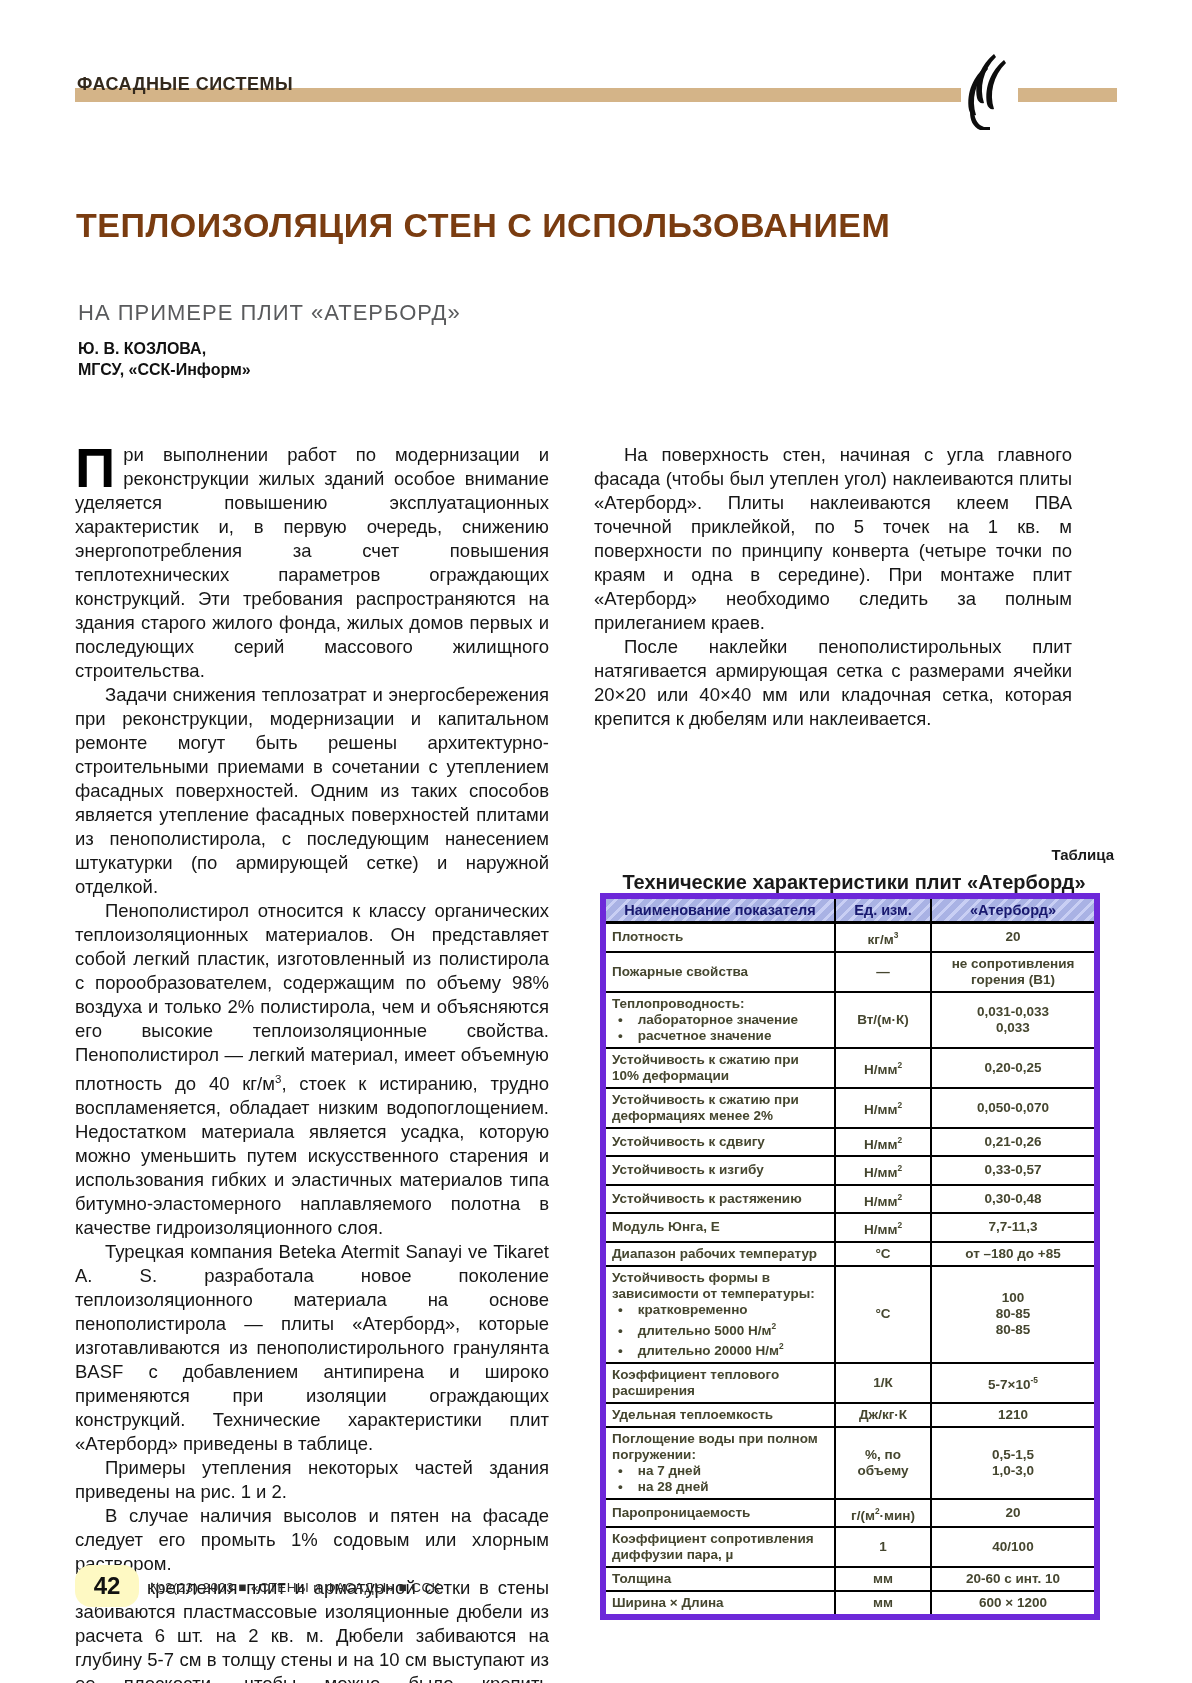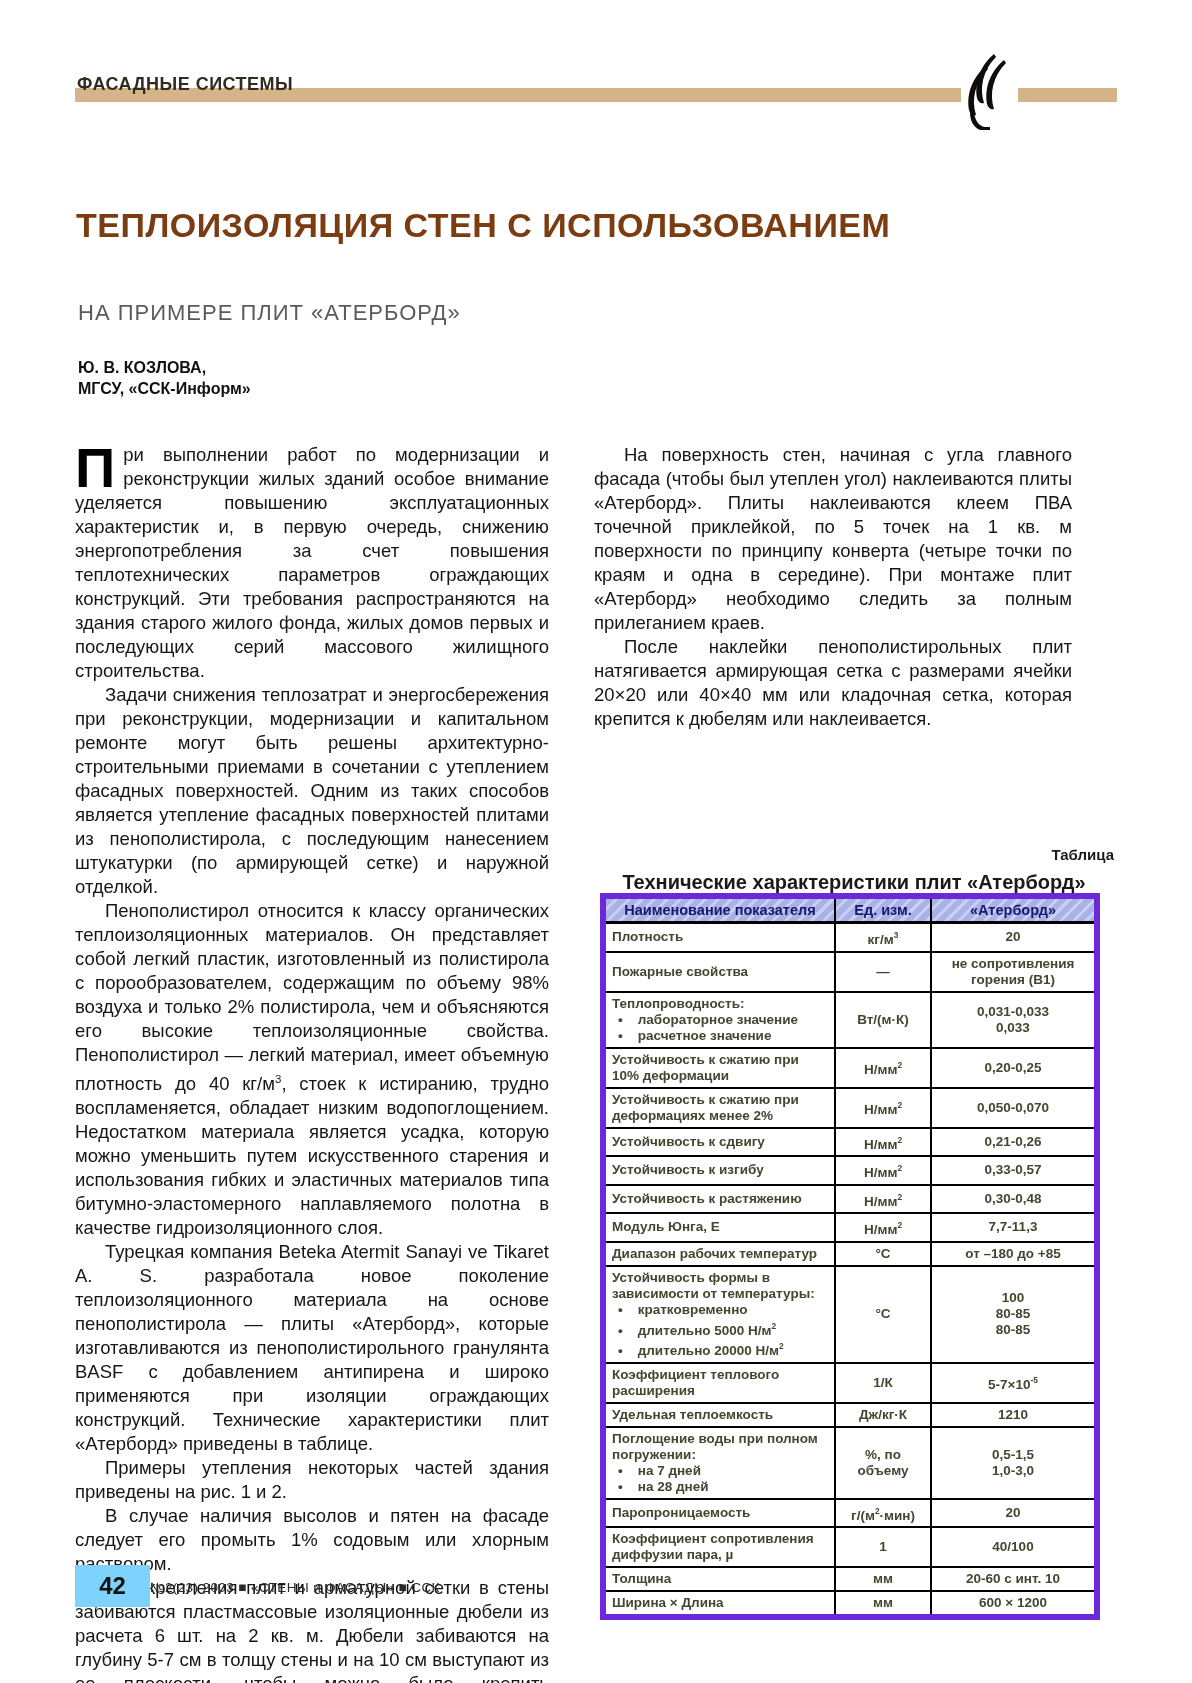--- a/index.html
+++ b/index.html
@@ -11,21 +11,21 @@
   .hdr-bar.b1{left:75px;top:88px;width:886px;}
   .hdr-bar.b2{left:1018px;top:88px;width:99px;}
   .hdr-label{position:absolute;left:77px;top:74px;z-index:2;font-size:18px;font-weight:bold;
              letter-spacing:.5px;color:#33291d;}
   .logo{position:absolute;left:962px;top:54px;z-index:2;}
 
   
   .title{position:absolute;left:76px;top:203px;width:900px;font-size:34px;line-height:44px;
          font-weight:bold;color:#7a3c10;letter-spacing:.5px;}
   .subtitle{position:absolute;left:78px;top:300px;font-size:22px;color:#595a5c;letter-spacing:1px;}
-  .author{position:absolute;left:78px;top:357px;font-size:16px;line-height:21px;font-weight:bold;color:#111;}
+  .author{position:absolute;left:78px;top:338px;font-size:16px;line-height:21px;font-weight:bold;color:#111;}
 
   
   .col{position:absolute;top:443px;font-size:18.5px;line-height:24px;text-align:justify;color:#161616;}
   .col-left{left:75px;width:474px;}
   .col-right{left:594px;width:478px;}
   .para{margin:0;text-indent:30px;}
   .para.first{text-indent:0;}
   .dropcap{float:left;font-size:56px;line-height:45px;font-weight:bold;padding:2px 8px 0 0;color:#000;}
   sup{font-size:.62em;}
 
@@ -40,22 +40,22 @@
                 color:#18186e;font-size:14.5px;font-weight:bold;border:2px solid #000;
                 border-bottom:3px solid #000;padding:3px 4px;}
   table.spec td{border:2px solid #000;font-size:13.5px;line-height:16px;font-weight:bold;
                 color:#45462f;padding:3px 6px;vertical-align:middle;}
   td.c-name{text-align:left;}
   td.c-unit,td.c-value{text-align:center;}
   col.w-name{width:232px;}col.w-unit{width:96px;}col.w-value{width:166px;}
   .bullet{padding-left:6px;}
 
   
-  .pageno-box{position:absolute;left:75px;top:1565px;width:75px;height:42px;background:#7dd3fc;
-              display:flex;align-items:center;justify-content:center;}
+  .pageno-box{position:absolute;left:75px;top:1565px;width:64px;height:42px;background:#fef9c3;
+              display:flex;align-items:center;justify-content:center;border-radius:16px;}
   .pageno{font-size:24px;font-weight:bold;color:#111;}
   .footer-text{position:absolute;left:150px;top:1580px;font-size:13.5px;color:#2a2a2a;letter-spacing:.4px;}
 </style>
 </head>
 <body>
 
 <div class="page">
 
   <div class="hdr-bar b1"></div>
   <div class="hdr-bar b2"></div>

